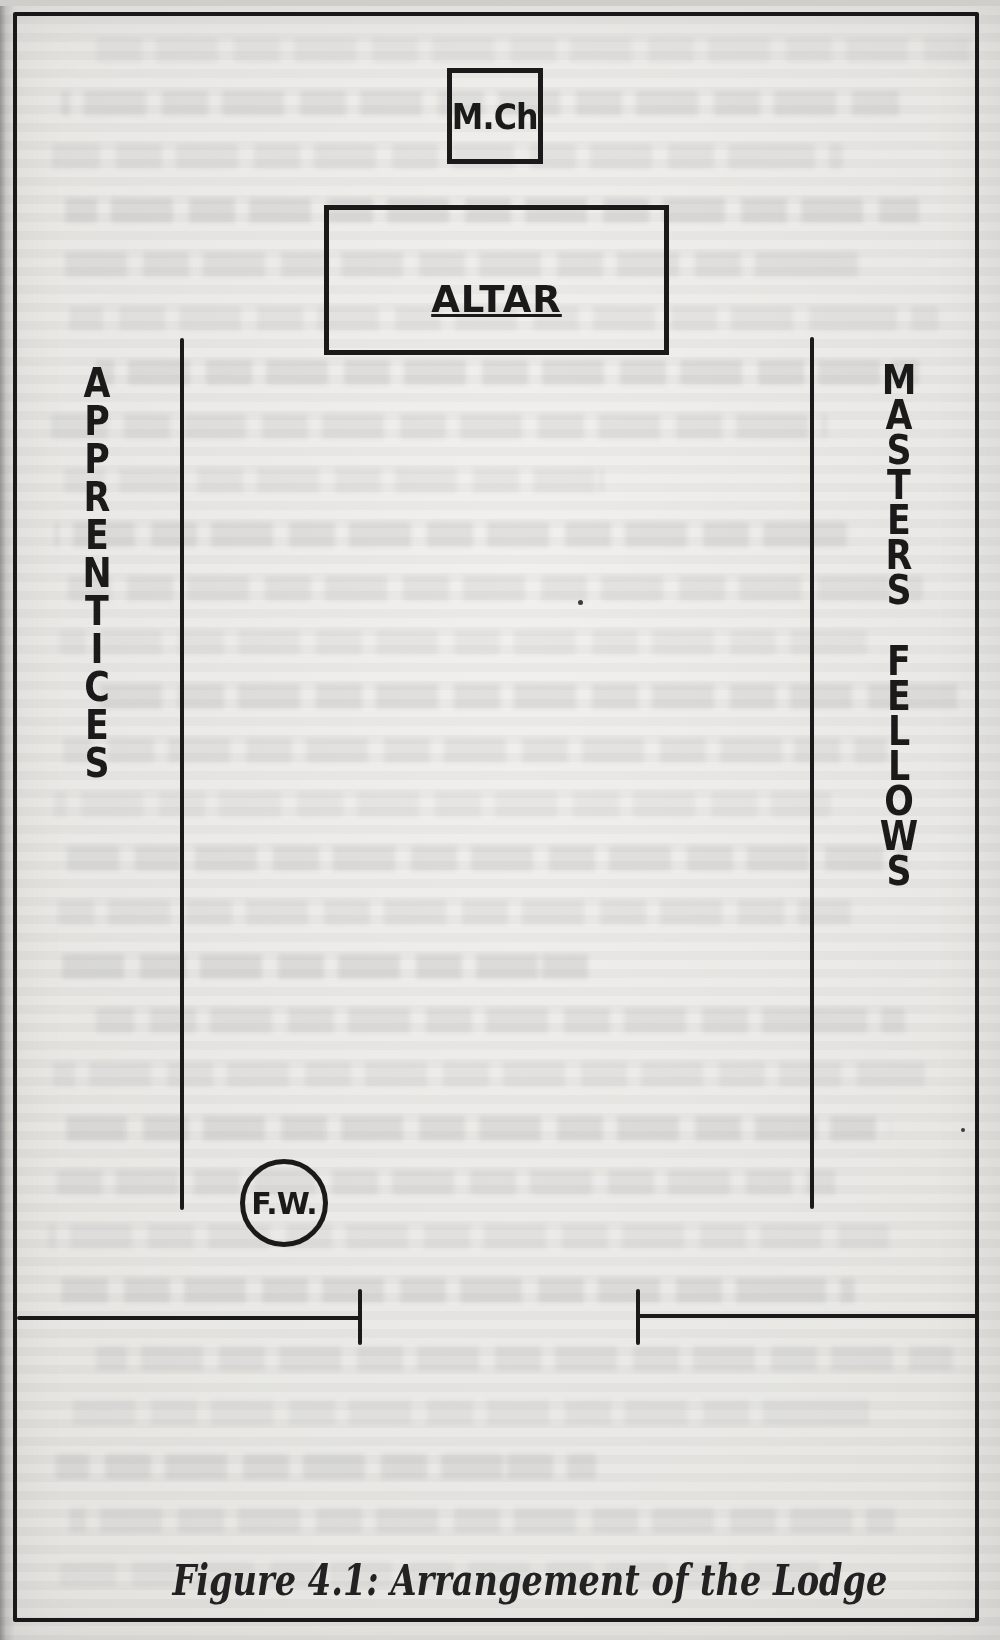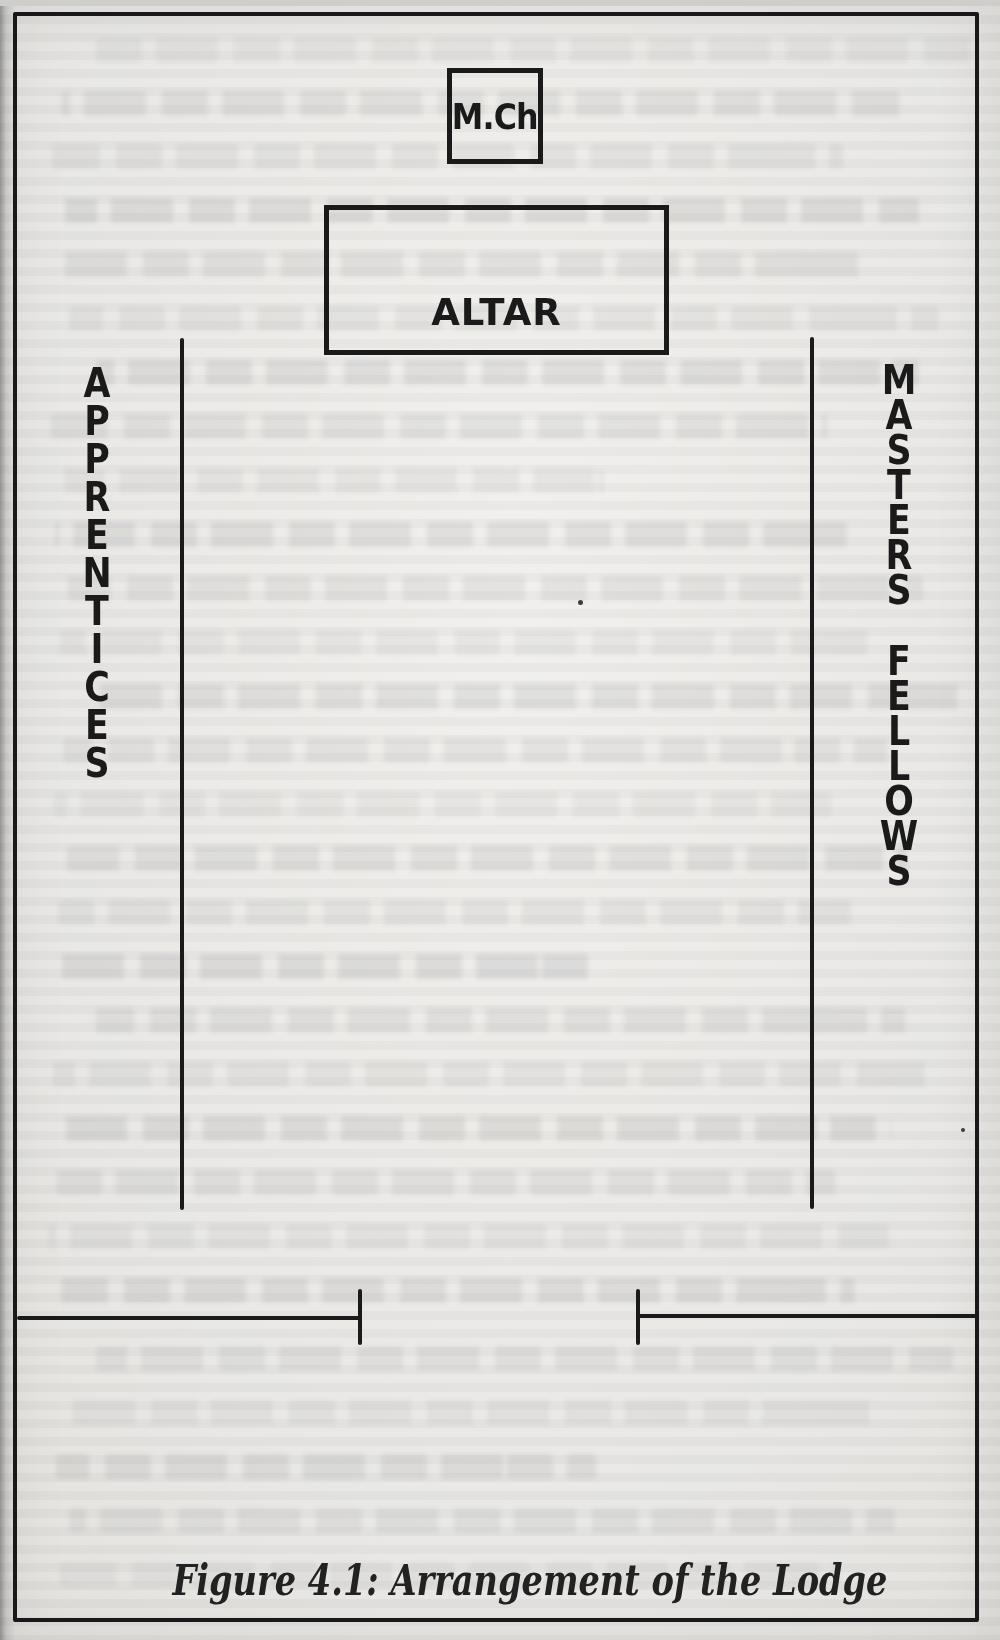--- a/index.html
+++ b/index.html
@@ -39,21 +39,21 @@
   .frame{
     position:absolute;left:13px;top:6px;width:966px;height:1610px;
     box-sizing:border-box;border:4px solid var(--ink);border-radius:2px;
   }
   .box{
     position:absolute;box-sizing:border-box;border:5px solid var(--ink);
     display:flex;justify-content:center;background:transparent;
   }
   .mch-box{left:447px;top:62px;width:96px;height:96px;align-items:center;}
   .mch-label{font-weight:bold;font-size:36px;letter-spacing:-1px;transform:scaleX(.88);white-space:nowrap;}
-  .altar-box{left:324px;top:199px;width:345px;height:150px;align-items:flex-end;padding-bottom:16px;}
+  .altar-box{left:324px;top:199px;width:345px;height:150px;align-items:flex-end;padding-bottom:29px;text-decoration:underline;}
   .altar-label{font-weight:bold;font-size:37px;letter-spacing:1px;white-space:nowrap;}
   .vline{position:absolute;width:4px;background:var(--ink);border-radius:2px;}
   .line-left{left:180px;top:332px;height:872px;}
   .line-right{left:810px;top:331px;height:872px;}
   .vword{position:absolute;width:60px;font-weight:bold;font-size:41px;transform:scaleX(.85);}
   .vword .vchar{display:block;text-align:center;line-height:38px;}
   .vcol{position:absolute;left:869px;top:357px;width:60px;}
   .vcol .vword{position:static;display:block;}
   .vcol .vword .vchar{line-height:35px;}
   .vcol .vword + .vword{margin-top:36px;}
@@ -163,20 +163,23 @@
           <span class="vchar">F</span>
           <span class="vchar">E</span>
           <span class="vchar">L</span>
           <span class="vchar">L</span>
           <span class="vchar">O</span>
           <span class="vchar">W</span>
           <span class="vchar">S</span>
         </div>
     </div>
 
+    <div class="circle fw-circle">
+      <span class="circle-label">F.W.</span>
+    </div>
 
 
     <div class="hline floor-left"></div>
     <div class="hline floor-right"></div>
     <div class="tick tick-left"></div>
     <div class="tick tick-right"></div>
 
     <div class="speck speck-1"></div>
     <div class="speck speck-2"></div>
 

